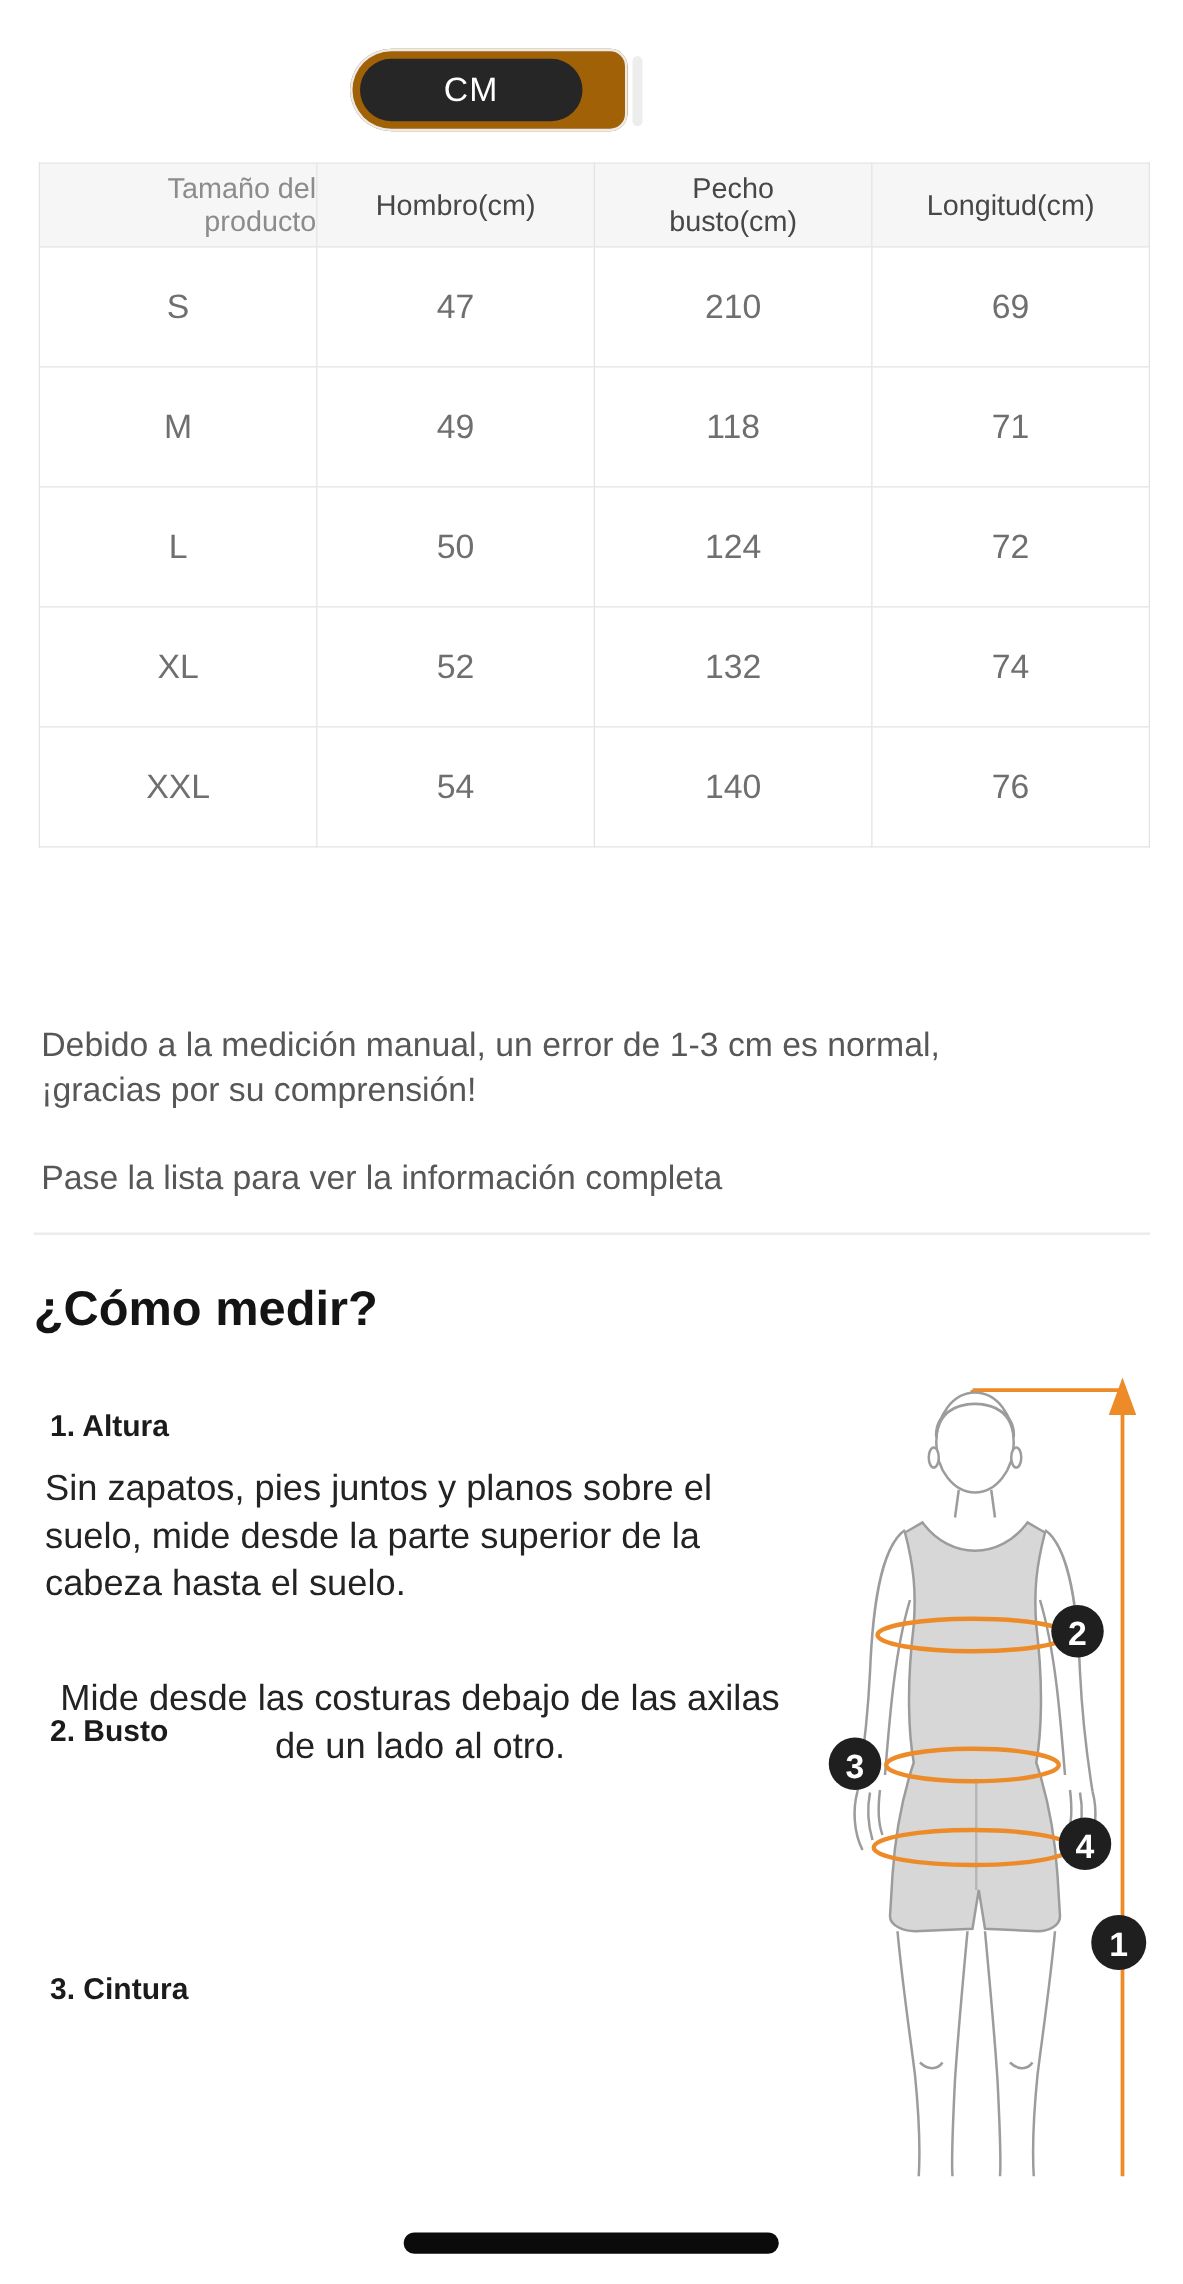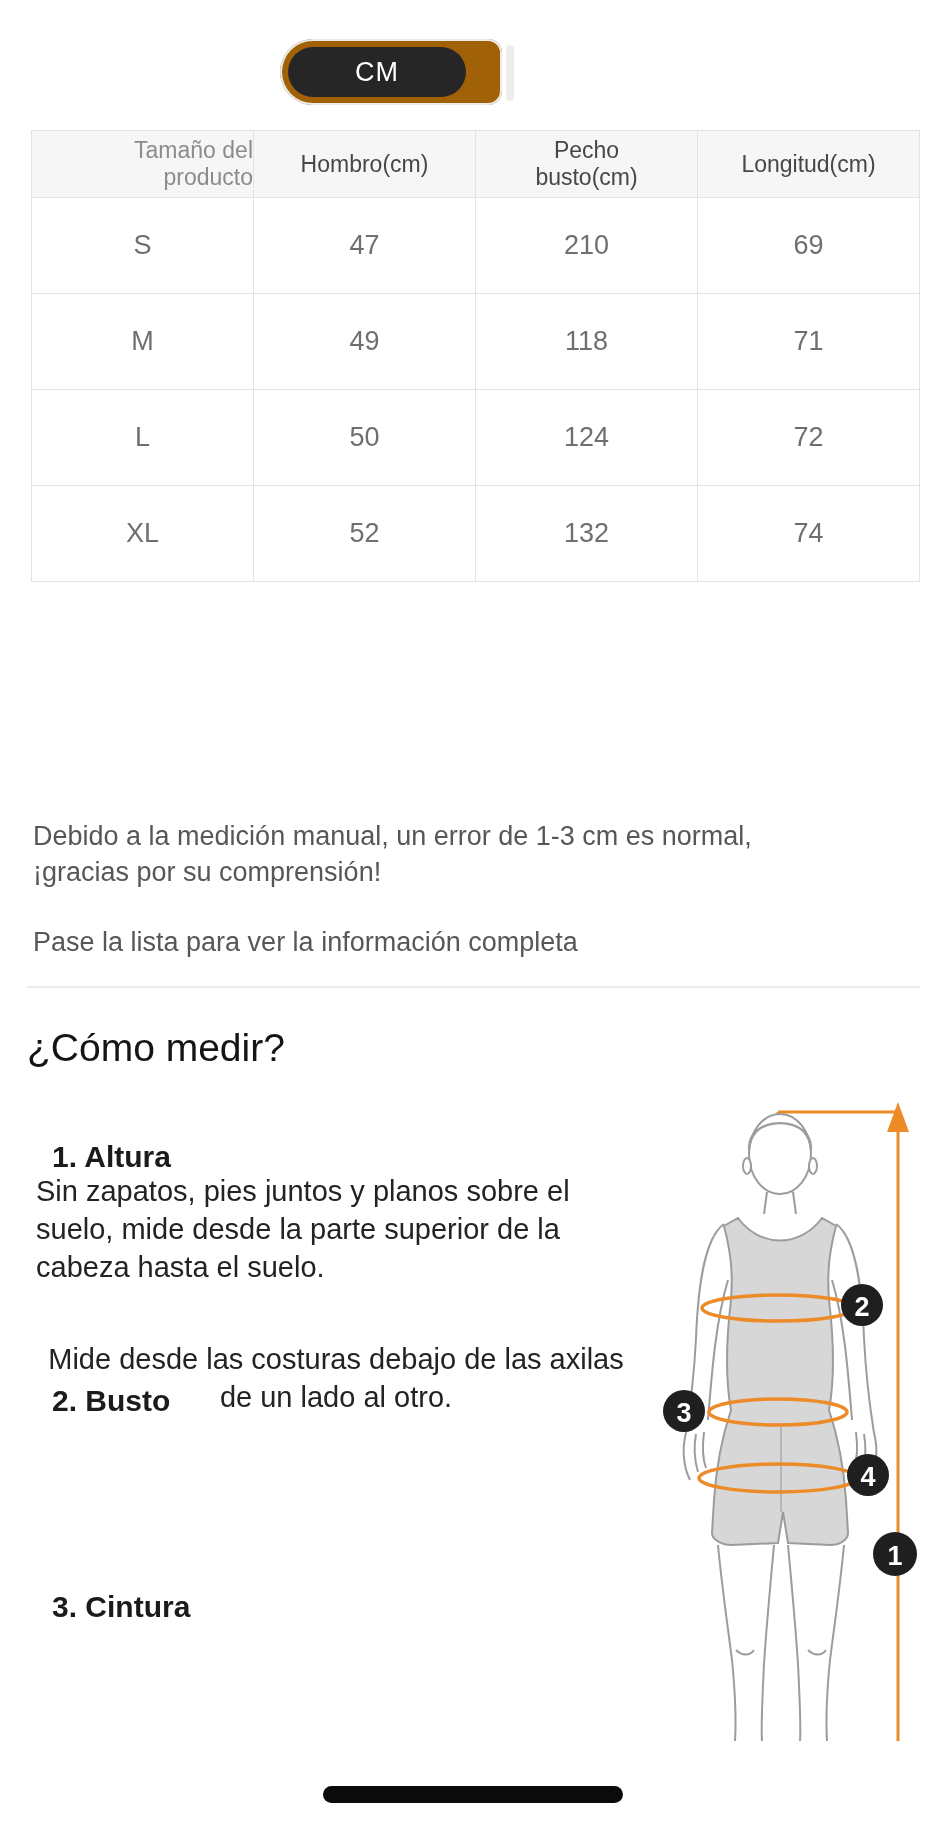--- a/index.html
+++ b/index.html
@@ -33,22 +33,22 @@
   .size-table th{
     background:#f6f6f6;height:66px;font-weight:400;font-size:23px;color:#474747;line-height:27px;
   }
   .size-table th:first-child{color:#8c8c8c;text-align:right;}
   .size-table th .wrap{display:inline-block;max-width:130px;}
   .size-table td{height:95px;font-size:27px;color:#6f6f6f;background:#ffffff;}
   
   .note{position:absolute;left:33px;font-size:27px;color:#575757;line-height:36px;margin:0;}
   .divider{position:absolute;left:27px;top:986px;width:893px;height:2px;background:#ececec;}
   
-  .htm-title{position:absolute;left:27px;top:1026px;margin:0;font-size:39px;font-weight:400;color:#141414;}
-  .step-h{position:absolute;left:36px;margin:16px;font-size:30px;font-weight:700;color:#1b1b1b;}
+  .htm-title{position:absolute;left:27px;top:1026px;margin:0;font-size:39px;font-weight:700;color:#141414;}
+  .step-h{position:absolute;left:36px;margin:4px;font-size:24px;font-weight:700;color:#1b1b1b;}
   .step-p{position:absolute;left:36px;margin:0;font-size:29px;color:#232323;line-height:38px;width:600px;}
   .figure-wrap{position:absolute;left:640px;top:1088px;width:306px;height:660px;}
   
   .home-indicator{
     position:absolute;left:323px;top:1786px;width:300px;height:17px;border-radius:9px;background:#0b0b0b;
   }
 </style>
 </head>
 <body>
 
@@ -87,20 +87,26 @@
         <td>L</td>
         <td>50</td>
         <td>124</td>
         <td>72</td>
       </tr>
       <tr>
         <td>XL</td>
         <td>52</td>
         <td>132</td>
         <td>74</td>
+      </tr>
+      <tr>
+        <td>XXL</td>
+        <td>54</td>
+        <td>140</td>
+        <td>76</td>
       </tr>
     </tbody>
   </table>
 
   <p class="note" style="top:818px;width:750px;">Debido a la medición manual, un error de 1-3 cm es normal, ¡gracias por su comprensión!</p>
   <p class="note" style="top:924px;width:880px;">Pase la lista para ver la información completa</p>
 
   <div class="divider"></div>
 
   <h2 class="htm-title">¿Cómo medir?</h2>

